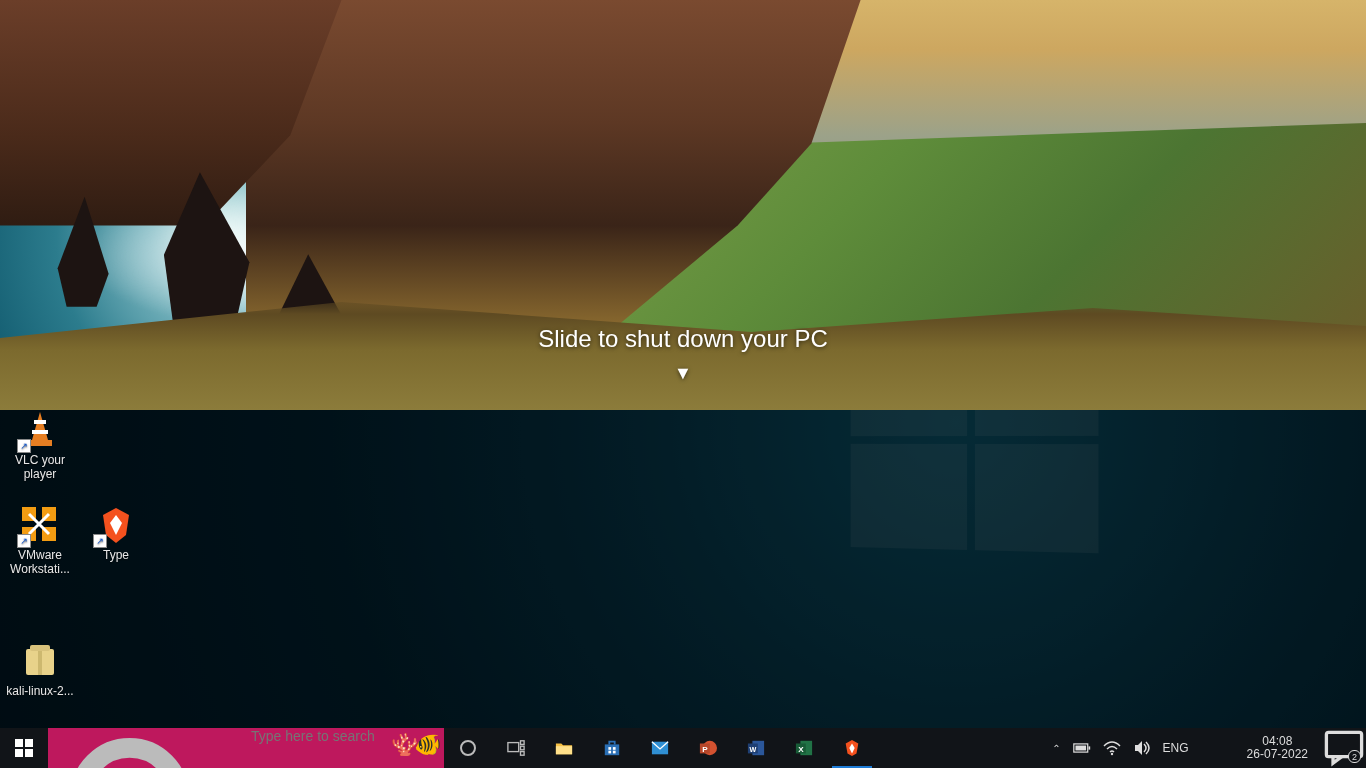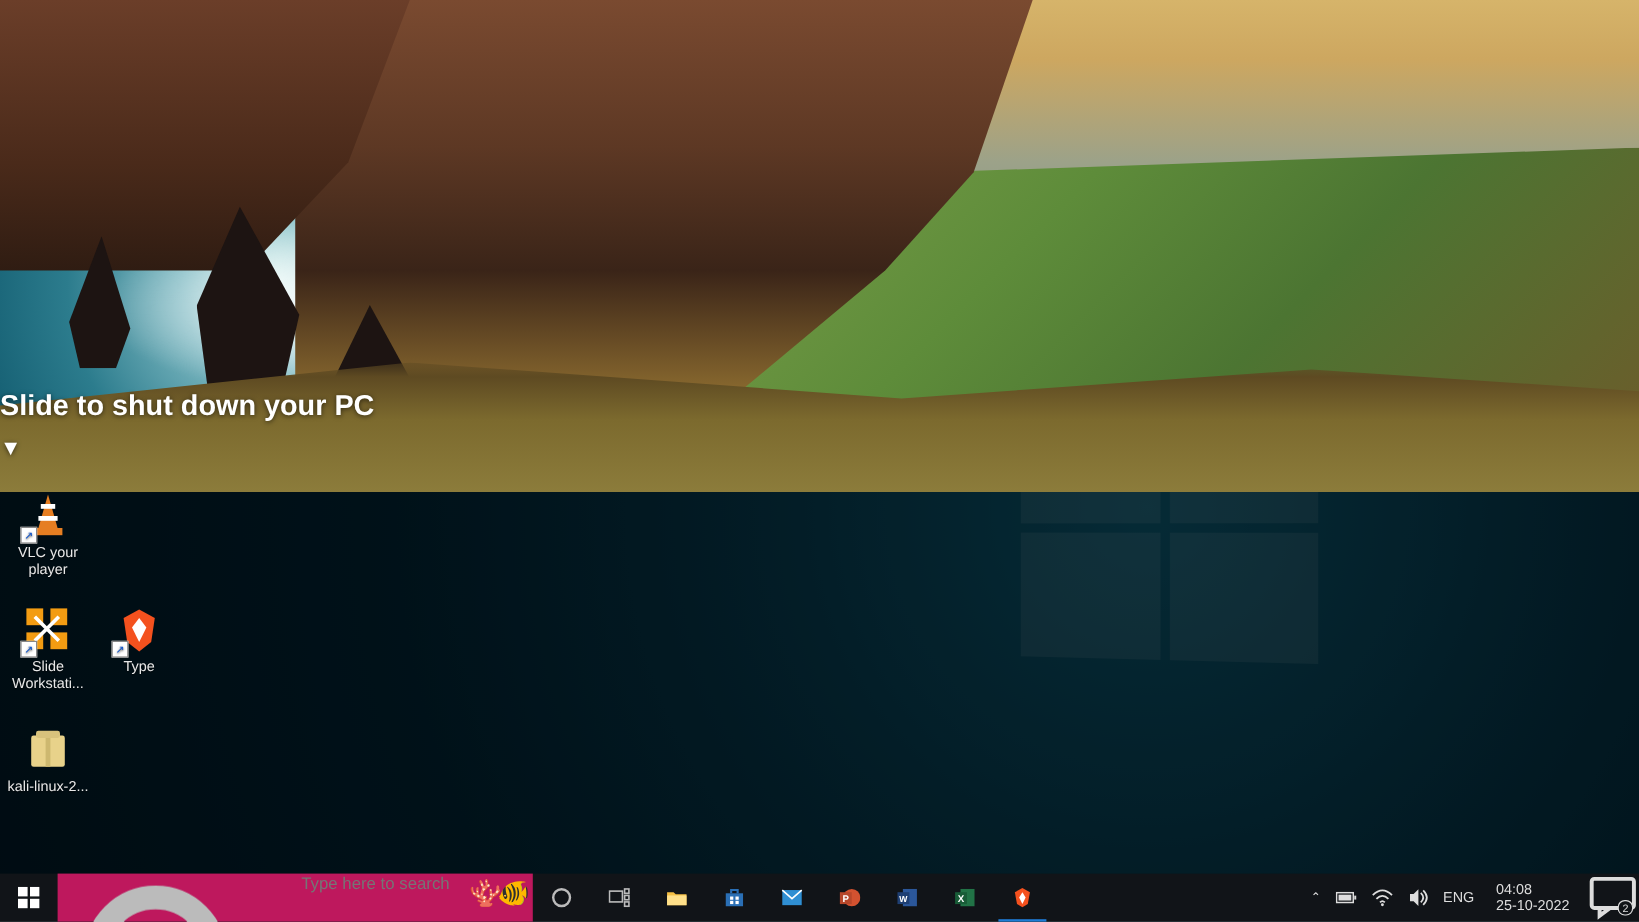--- a/index.html
+++ b/index.html
@@ -56,21 +56,21 @@
 
   .tb-btn {
     width:48px; display:flex;align-items:center;justify-content:center; position:relative;
   }
   .tb-btn.active::after{
     content:""; position:absolute; bottom:0; left:4px; right:4px; height:2px; background:#1e7cd6;
   }
   #spacer { flex:1; }
 
   #tray { display:flex; align-items:center; gap:12px; padding:0 8px; font-size:12px; color:#ddd;}
-  #clock { text-align:left; line-height:1.1; font-size:12px; padding:0 6px;}
+  #clock { text-align:center; line-height:1.1; font-size:12px; padding:0 6px;margin-left:40px;}
   #actioncenter{ width:44px; display:flex;align-items:center;justify-content:center; position:relative;}
   #actioncenter .badge{
     position:absolute; right:5px; bottom:5px; background:#111418; color:#ddd;
     min-width:13px; height:13px; border-radius:6px; font-size:9px; display:flex;align-items:center;justify-content:center;
     border:1px solid #ddd;
   }
 
   
   #slide-panel {
     position:absolute; left:0; right:0; top:0; height:410px;
@@ -97,22 +97,22 @@
            background: radial-gradient(ellipse at 50% 50%, rgba(255,255,255,0.9) 0%, rgba(255,255,255,0.5) 25%, rgba(255,255,255,0) 55%);
            filter: blur(2px);}
   .rock  { position:absolute; background:#1d1412; }
   .rock.a{ left:4%;  top:48%; width:60px; height:110px; clip-path: polygon(50% 0%, 90% 70%, 70% 100%, 20% 100%, 5% 65%);}
   .rock.b{ left:12%; top:42%; width:90px; height:150px; clip-path: polygon(40% 0%, 95% 60%, 80% 100%, 10% 100%, 0% 55%);}
   .rock.c{ left:20%; top:62%; width:70px; height:80px;  clip-path: polygon(50% 0%, 100% 80%, 60% 100%, 0% 90%);}
   .foreground{position:absolute; left:0; right:0; bottom:0; height:120px;
            background: linear-gradient(180deg, rgba(0,0,0,0) 0%, #5e4a22 20%, #7c6a2e 50%, #8c7c3b 100%);
            clip-path: polygon(0% 40%, 25% 10%, 55% 35%, 80% 15%, 100% 30%, 100% 100%, 0% 100%);}
   #slide-text {
-    position:absolute; left:0; right:0; top:325px; 
-    font-size:24px; font-weight:700; text-shadow:0 1px 4px rgba(0,0,0,0.6);
+    position:absolute; left:0; right:0; top:325px; text-align:center;
+    font-size:24px; font-weight:400; text-shadow:0 1px 4px rgba(0,0,0,0.6);
   }
   #slide-arrow { margin-top:10px; font-size:18px; }
 
   
   .tb-btn svg, #tray svg { width:18px; height:18px; }
 </style>
 </head>
 <body>
 
 <div id="desktop">
@@ -143,35 +143,35 @@
   <div class="ico">
     <svg viewBox="0 0 40 40">
         <rect x="2" y="2" width="14" height="14" fill="#f39c12"></rect>
         <rect x="22" y="2" width="14" height="14" fill="#f39c12"></rect>
         <rect x="2" y="22" width="14" height="14" fill="#f39c12"></rect>
         <rect x="22" y="22" width="14" height="14" fill="#f39c12"></rect>
         <path d="M9 9 L29 29 M29 9 L9 29" stroke="#fff" stroke-width="3"></path>
       </svg>
     <span class="shortcut-arrow">↗</span>
   </div>
-  <div class="lbl">Slide Workstati...</div>
+  <div class="lbl">VMware Workstati...</div>
 </div>
 
 <div class="desktop-icon" style="left:78px; top:505px;">
   <div class="ico">
     <svg viewBox="0 0 40 40">
         <path d="M20 3 L33 10 L30 30 L20 38 L10 30 L7 10 Z" fill="#f4511e"></path>
         <path d="M20 10 L26 18 L20 30 L14 18 Z" fill="#fff"></path>
       </svg>
     <span class="shortcut-arrow">↗</span>
   </div>
   <div class="lbl">Type</div>
 </div>
 
-<div class="desktop-icon" style="left:2px; top:605px;">
+<div class="desktop-icon" style="left:2px; top:641px;">
   <div class="ico">
     <svg viewBox="0 0 40 40">
         <rect x="6" y="8" width="28" height="26" rx="2" fill="#e8d28a"></rect>
         <rect x="18" y="8" width="4" height="26" fill="#cdb86f"></rect>
         <rect x="10" y="4" width="20" height="6" rx="2" fill="#d8c27c"></rect>
       </svg>
   </div>
   <div class="lbl">kali-linux-2...</div>
 </div>
 
@@ -294,21 +294,21 @@
         <circle cx="9" cy="15" r="1.2" fill="#ddd"></circle>
       </svg>
     <svg viewBox="0 0 18 18">
         <path d="M2 6 h3 l4 -4 v14 l-4 -4 h-3 z" fill="#ddd"></path>
         <path d="M11 5 Q15 9 11 13" fill="none" stroke="#ddd" stroke-width="1.5"></path>
         <path d="M13 3 Q19 9 13 15" fill="none" stroke="#ddd" stroke-width="1.5"></path>
       </svg>
     <span>ENG</span>
     <div id="clock">
       <div>04:08</div>
-      <div>25-10-2022</div>
+      <div>26-07-2022</div>
     </div>
   </div>
   <div id="actioncenter">
     <svg viewBox="0 0 20 18">
         <rect x="2" y="2" width="16" height="11" rx="1" fill="none" stroke="#ddd" stroke-width="1.5"></rect>
         <path d="M5 13 v3 l4 -3" fill="none" stroke="#ddd" stroke-width="1.5"></path>
       </svg>
     <span class="badge">2</span>
   </div>
 </div>

